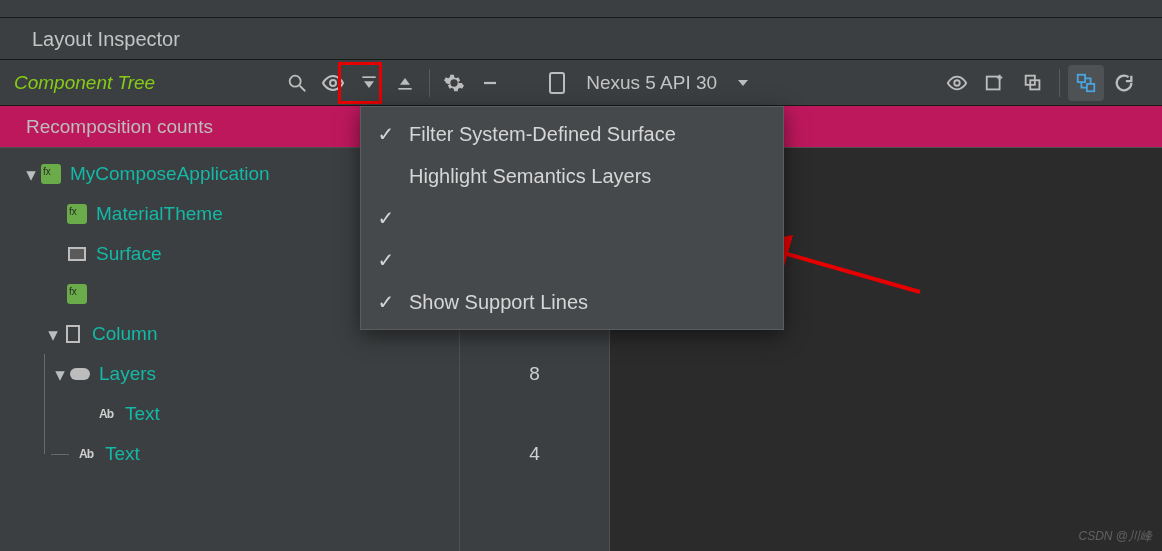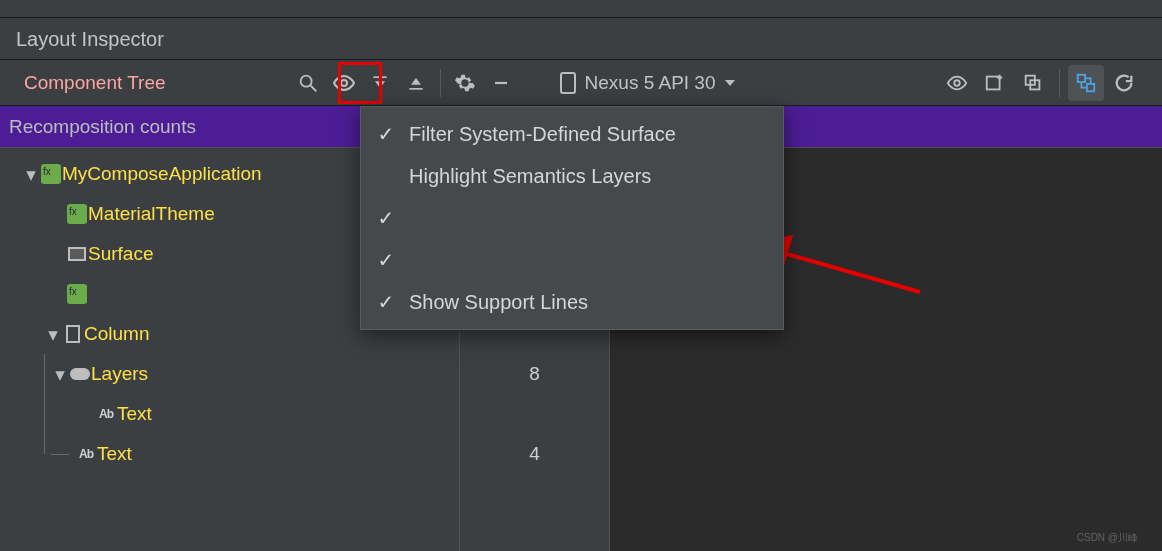--- a/index.html
+++ b/index.html
@@ -14,39 +14,40 @@
     position: relative;
   }
   .top-strip {
     height: 18px;
     border-bottom: 1px solid #1a1a1a;
     background: #3c3f41;
   }
   .title-bar {
     height: 42px;
     line-height: 42px;
-    padding-left: 16px;
+    padding-left: 32px;
     background: #3c3f41;
     font-size: 20px;
     color: #c4c4c4;
     border-bottom: 1px solid #1a1a1a;
   }
   .toolbar {
     height: 46px;
     display: flex;
     align-items: center;
     background: #3c3f41;
     border-bottom: 1px solid #1a1a1a;
     position: relative;
   }
   .toolbar .label {
-    padding-left: 24px;
+    padding-left: 14px;
     font-size: 19px;
-    color: #fca5a5;
+    color: #84cc16;
     flex: 0 0 auto;
+    font-style: italic;
   }
   .toolbar .gap { flex: 0 0 auto; }
   .toolbar .icon-btn {
     width: 36px;
     height: 36px;
     display: flex;
     align-items: center;
     justify-content: center;
     color: #bdbdbd;
     cursor: pointer;
@@ -60,31 +61,31 @@
   }
   .highlight-red {
     border: 3px solid #e60000;
     position: absolute;
     pointer-events: none;
   }
   .eye-highlight { left: 338px; top: 62px; width: 44px; height: 42px; }
   .device-picker {
     display: flex;
     align-items: center;
-    gap: 8px;
+    gap: 20px;
     margin-left: 14px;
     font-size: 19px;
     color: #c4c4c4;
     cursor: pointer;
   }
   .sub-header {
     height: 42px;
     line-height: 42px;
-    padding-left: 9px;
-    background: #4c1d95;
+    padding-left: 26px;
+    background: #be185d;
     border-bottom: 1px solid #515151;
     font-size: 19px;
     color: #bdbdbd;
   }
   .panel-body {
     position: relative;
     background: #3c3f41;
     height: calc(551px - 18px - 42px - 46px - 42px);
   }
   .tree {
@@ -112,23 +113,23 @@
   .tree-row, .count-row {
     height: 40px;
     display: flex;
     align-items: center;
     font-size: 19px;
     color: #d0d0d0;
   }
   .count-row { justify-content: center; }
   .tree-row .indent { width: 22px; flex: 0 0 auto; }
   .tree-row .chev { width: 18px; text-align: center; color: #bdbdbd; cursor: pointer; }
-  .tree-row .node-icon { width: 22px; height: 22px; margin-right: 0; display: flex; align-items: center; justify-content: center; flex: 0 0 auto; }
+  .tree-row .node-icon { width: 22px; height: 22px; margin-right: 8px; display: flex; align-items: center; justify-content: center; flex: 0 0 auto; }
   .tree-row .ab-icon { font-size: 12px; color: #d0d0d0; font-weight: bold; letter-spacing: -1px; }
-  .node-label { color: #fde047; }
+  .node-label { color: #14b8a6; }
   .compose-badge {
     width: 20px; height: 20px;
     background: #6aab4a;
     border-radius: 3px;
     position: relative;
   }
   .compose-badge::after {
     content: "fx";
     position: absolute;
     font-size: 10px;
@@ -186,24 +187,25 @@
     height: 46px;
   }
   .arrow {
     position: absolute;
     left: 770px;
     top: 232px;
     pointer-events: none;
   }
   .watermark {
     position: absolute;
-    right: 24px;
+    right: 10px;
     bottom: 6px;
-    font-size: 10px;
+    font-size: 12px;
     color: rgba(255,255,255,.25);
+    font-style: italic;
   }
   .right-toolbar-group {
     display:flex;
     align-items:center;
     margin-left:auto;
     margin-right:20px;
     gap:2px;
   }
   .icon-btn.highlight-bg {
     background:#4f5254;

